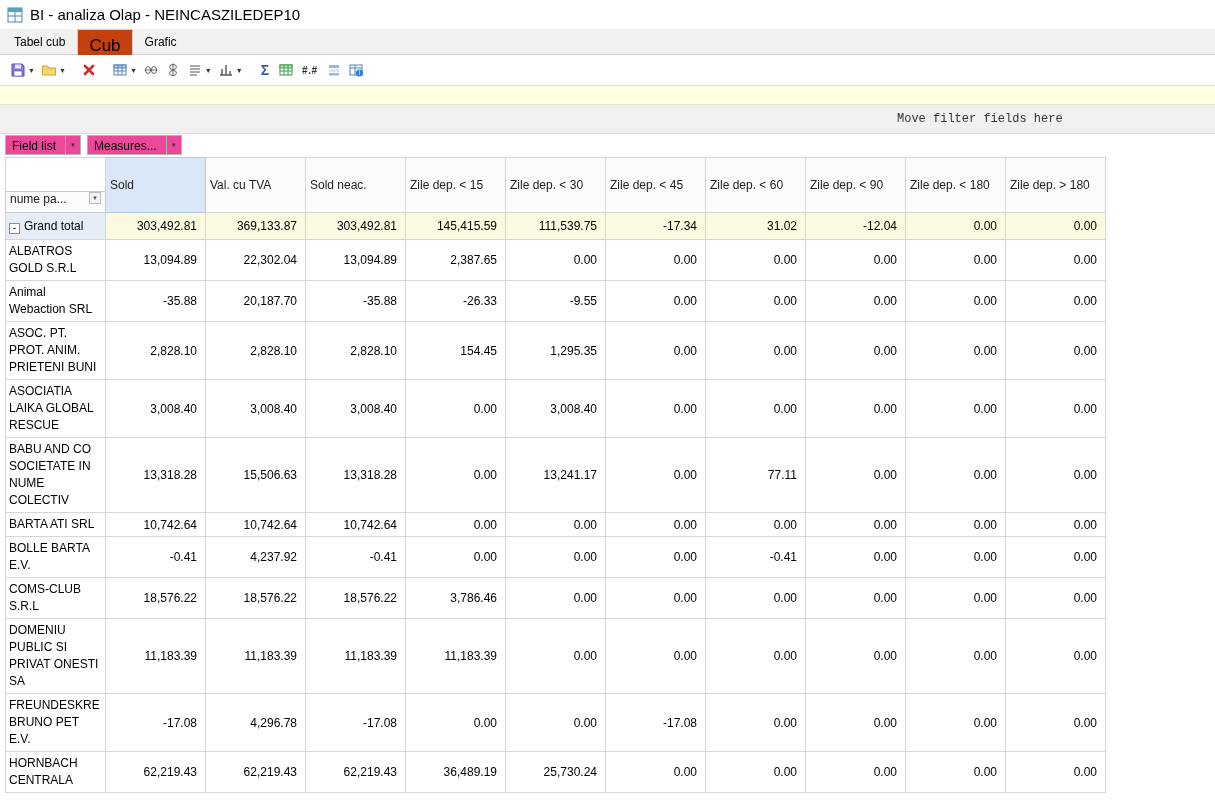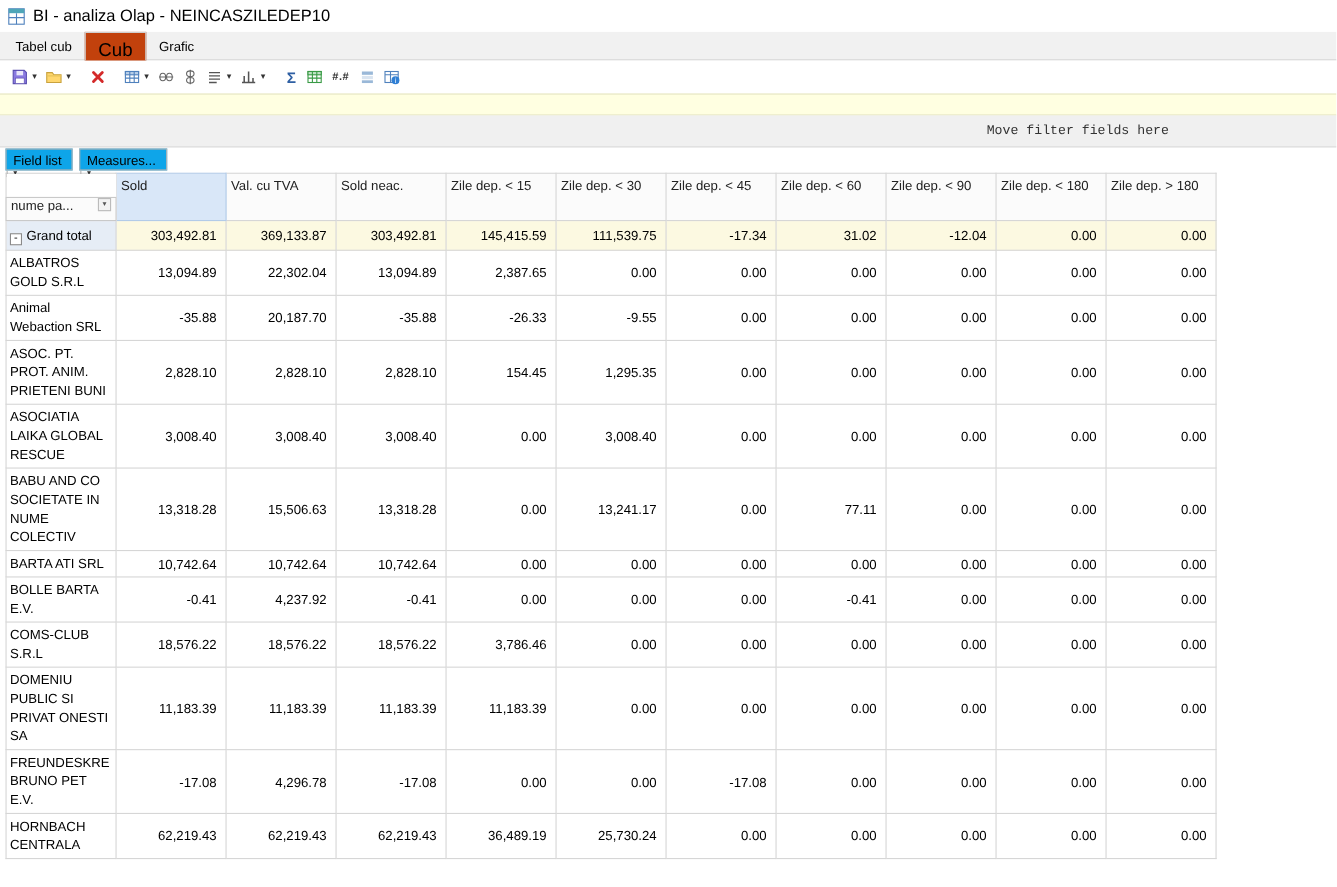--- a/index.html
+++ b/index.html
@@ -21,28 +21,28 @@
   .tsep { width:9px; }
   .sigma { font-size:14px; font-weight:bold; color:#2e5fa3; padding:0 3px; }
   .numfmt { font-size:10px; font-weight:bold; color:#333; letter-spacing:0.5px; padding:0 2px; }
 
   .prefilter { height:20px; background:var(--prefilter,#ffffe1); border-top:1px solid #e4e4c4; border-bottom:1px solid #e4e4c4; }
 
   .filterband { height:29px; background:var(--band,#f0f0f0); border-bottom:1px solid #dadada; position:relative;font-family:Liberation Mono, monospace; }
   .filterband .hint { position:absolute; left:897px; top:7px; color:#333; }
 
   .controls { height:23px; background:#fff; display:flex; align-items:flex-start; padding:1px 0 0 5px; gap:6px; }
-  .splitbtn { display:flex; height:20px; border:1px solid #b3b3b3; background:#0ea5e9; cursor:default;flex-direction:column; }
+  .splitbtn { display:flex; height:20px; border:1px solid #b3b3b3; background:#ec4899; cursor:default; }
   .splitbtn .lbl { padding:3px 9px 2px 6px; white-space:nowrap; }
   .splitbtn .arr { width:15px; border-left:1px solid #b3b3b3; display:flex; align-items:center; justify-content:center; font-size:6px; color:#333; }
 
   .pivot { margin-left:5px; background:#fff; }
   table { border-collapse:collapse; table-layout:fixed; }
   th, td { border:1px solid #d6d6d6; font-weight:normal; font-size:12px; }
-  thead th { height:43px; background:#fbfbfb; text-align:left; vertical-align:top; padding:4px 4px; color:#222; }
+  thead th { height:43px; background:#fbfbfb; text-align:left; vertical-align:top; padding:20px 4px; color:#222; }
   thead th.sel { background:var(--sel-bg,#d9e7f8); border-color:#b2cbe8; }
   thead th.corner { background:#fff; border:1px solid #d6d6d6; position:relative; padding:0; }
   .field-btn { position:absolute; left:-1px; right:-1px; bottom:-1px; height:22px; background:#fbfbfb; border:1px solid #c9c9c9;
                display:flex; justify-content:space-between; padding:0 4px; }
   .field-btn .ficon { font-size:6px; color:#555; border:1px solid #bbb; background:#f2f2f2; width:12px; height:12px;
                       display:inline-flex; align-items:center; justify-content:center; }
 
   tbody th { background:#fff; text-align:left; vertical-align:top; padding:3px; line-height:17px; word-wrap:break-word; }
   tbody td { text-align:right; vertical-align:middle; padding:2px 8px 2px 2px; }
   tr.grand { height:27px; }

